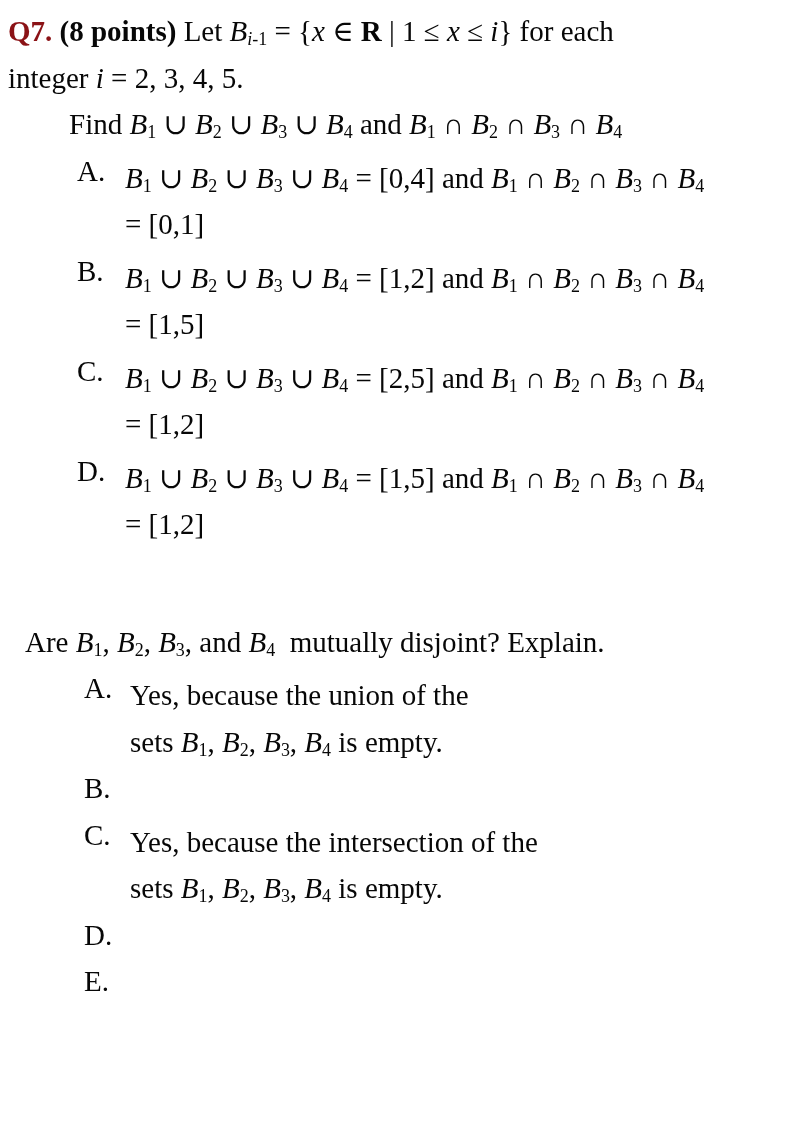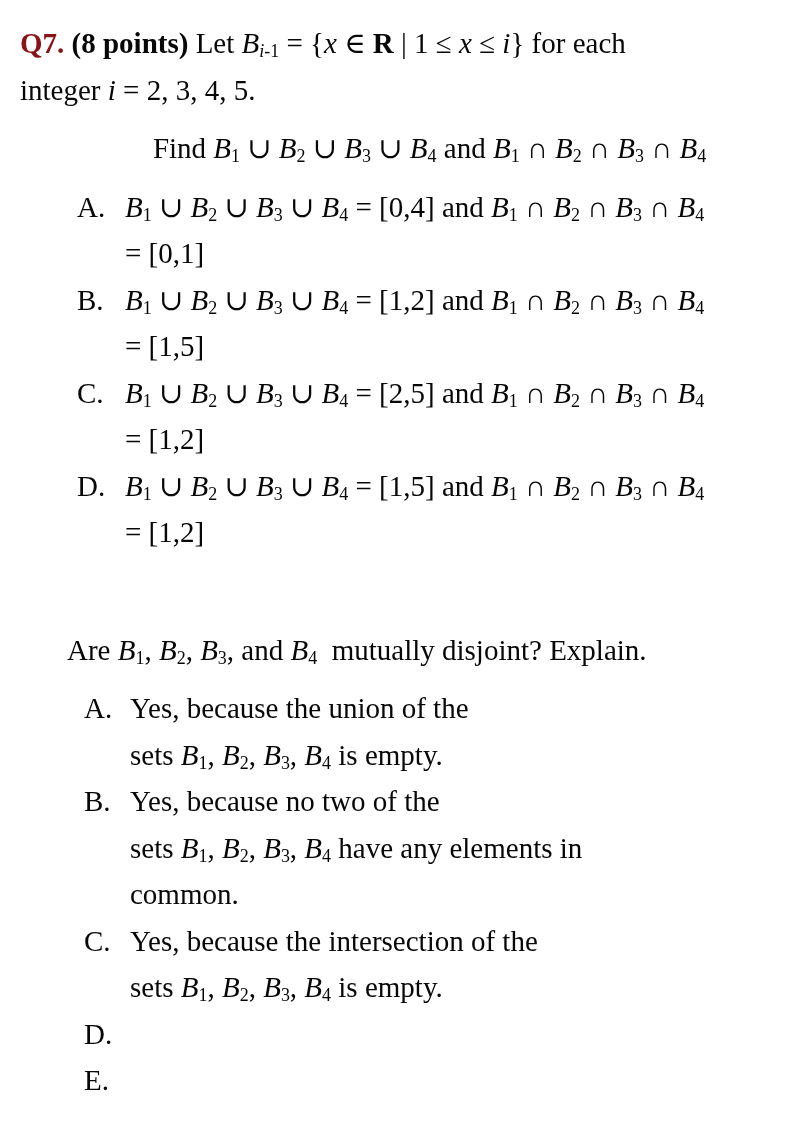--- a/index.html
+++ b/index.html
@@ -7,32 +7,32 @@
     width: 790px;
     height: 1147px;
     background: #ffffff;
     color: #070707;
     font-family: "Liberation Serif", "DejaVu Serif", serif;
     font-size: 29px;
     line-height: 46.5px;
     overflow: hidden;
     position: relative;
   }
-  p { margin: 12px; padding: 0; }
+  p { margin: 0; padding: 0; }
   .title   { padding: 8px 0 0 8px; white-space: pre; }
   .q-num   { color: #8b1216; font-weight: bold; }
   .pts     { font-weight: bold; }
-  .find    { padding-left: 69px; white-space: pre; text-align: center; }
+  .find    { padding-left: 69px; white-space: pre; }
   .opts    { padding-left: 77px; }
   .opts2   { padding-left: 84px; margin-top: 0; }
   .opt     { display: flex; }
   .opt-letter { width: 48px; flex: none; }
   .opts2 .opt-letter { width: 46px; }
-  .opt-text { white-space: pre; }
-  .q2      { margin-top: 71px; padding-left: 55px; white-space: pre; }
+  .opt-text { white-space: pre; margin-top: 7px; }
+  .q2      { margin-top: 71px; padding-left: 25px; white-space: pre; }
   i   { font-style: italic; }
   b   { font-weight: bold; }
   sub { font-size: 0.62em; line-height: 0; vertical-align: -0.22em; }
 </style>
 </head>
 <body>
 
 <main>
 
   <p class="title"><span class="q-num">Q7.</span> <span class="pts">(8 points)</span> <span>Let <i>B</i><sub><i>i</i>-1</sub> = {<i>x</i> ∈ <b>R</b> | 1 ≤ <i>x</i> ≤ <i>i</i>} for each
@@ -66,23 +66,20 @@
   <p class="q2"><span>Are <i>B</i><sub>1</sub>, <i>B</i><sub>2</sub>, <i>B</i><sub>3</sub>, and <i>B</i><sub>4</sub>  mutually disjoint? Explain.</span></p>
 
   <div class="opts opts2">
     <div class="opt">
       <span class="opt-letter">A.</span>
       <span class="opt-text">Yes, because the union of the
 sets <i>B</i><sub>1</sub>, <i>B</i><sub>2</sub>, <i>B</i><sub>3</sub>, <i>B</i><sub>4</sub> is empty.</span>
     </div>
     <div class="opt">
       <span class="opt-letter">B.</span>
-      <span class="opt-text">Yes, because no two of the
-sets <i>B</i><sub>1</sub>, <i>B</i><sub>2</sub>, <i>B</i><sub>3</sub>, <i>B</i><sub>4</sub> have any elements in
-common.</span>
     </div>
     <div class="opt">
       <span class="opt-letter">C.</span>
       <span class="opt-text">Yes, because the intersection of the
 sets <i>B</i><sub>1</sub>, <i>B</i><sub>2</sub>, <i>B</i><sub>3</sub>, <i>B</i><sub>4</sub> is empty.</span>
     </div>
     <div class="opt">
       <span class="opt-letter">D.</span>
     </div>
     <div class="opt">

